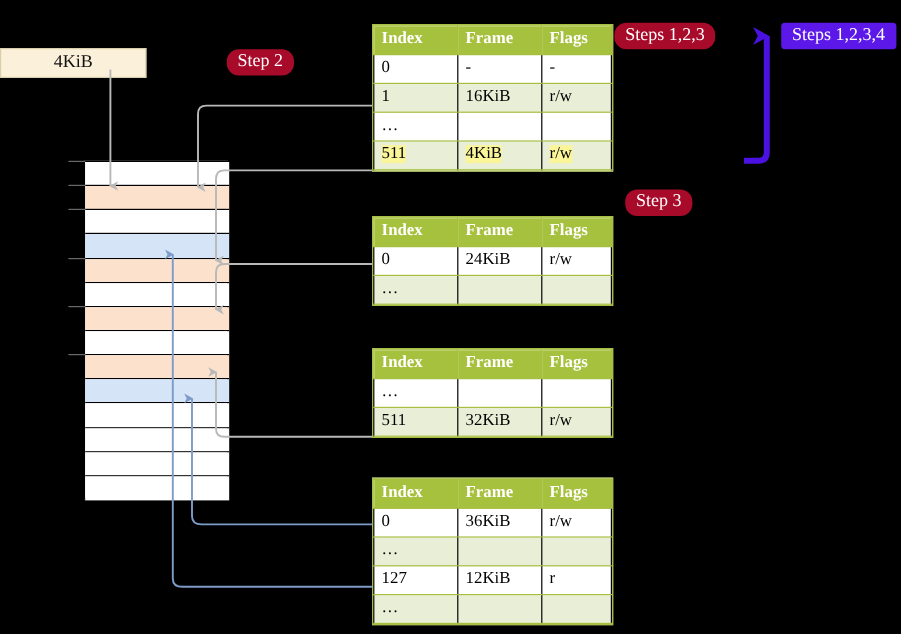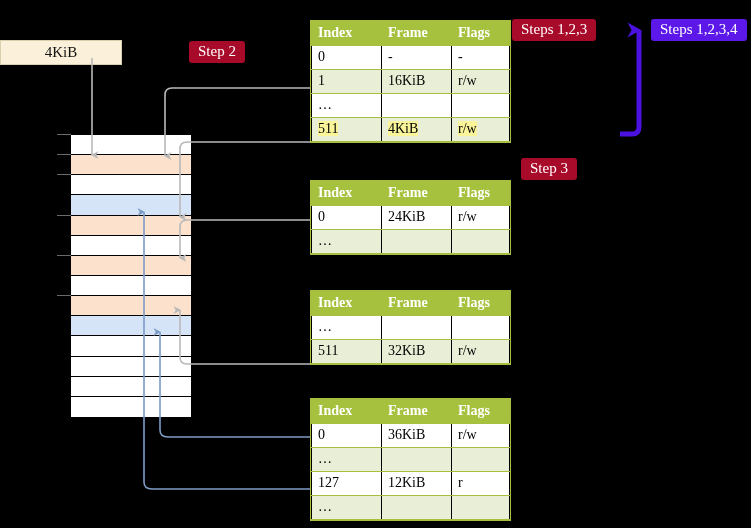--- a/index.html
+++ b/index.html
@@ -5,21 +5,21 @@
   html,body{margin:0;padding:0;background:#000;}
   body{width:751px;height:528px;position:relative;overflow:hidden;
        font-family:"Liberation Serif",serif;color:#000;}
 
   .stage{position:absolute;left:0;top:0;width:751px;height:528px;}
 
   
   .pill{position:absolute;padding:2px 9px 3px 9px;border-radius:3px;
         font-size:15px;line-height:17px;color:#ffffff;white-space:nowrap;
         box-shadow:0 1px 0 rgba(0,0,0,.35);}
-  .pill.red{background:#a80a29;}
+  .pill.red{background:#a80a29;border-radius:10px;}
   .pill.violet{background:#5c18e8;}
 
   
   .kib-box{position:absolute;background:#fbf0d9;border:1px solid #d9cfae;
            font-size:15px;line-height:18px;text-align:center;color:#111;
            padding:2px 0 3px 0;}
 
   
   .memcol{position:absolute;left:70px;top:134px;width:120px;height:282px;
           border:1px solid #000;box-sizing:border-box;background:#fff;}

